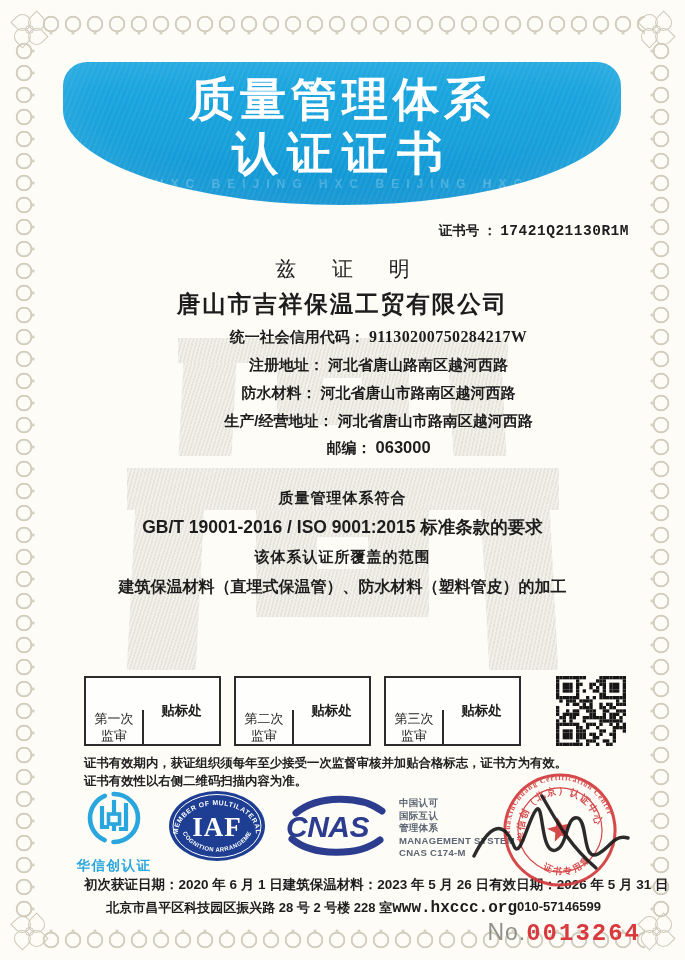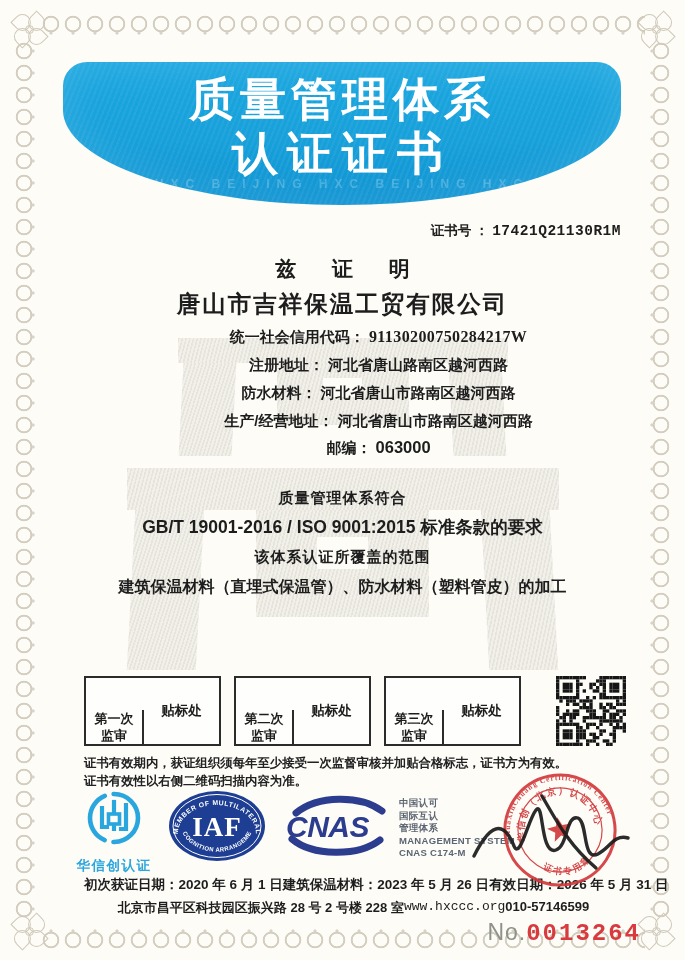--- a/index.html
+++ b/index.html
@@ -51,56 +51,56 @@
     border-radius:24px 24px 50% 50% / 24px 24px 95px 95px;
     box-shadow:inset 0 0 40px rgba(255,255,255,.12);overflow:hidden;text-align:center;}
   .banner::before{content:"";position:absolute;inset:0;
     background:repeating-linear-gradient(112deg,rgba(255,255,255,.05) 0 2px,rgba(0,0,0,0) 2px 5px);}
   .banner-t1{margin-top:11px;font-size:46px;line-height:52px;font-weight:800;color:#fff;letter-spacing:5px;}
   .banner-t2{font-size:46px;line-height:52px;font-weight:800;color:#fff;letter-spacing:9px;margin-top:2px;}
   .banner-wm{position:absolute;left:0;right:0;bottom:14px;font-size:12px;letter-spacing:7px;
     color:rgba(255,255,255,.22);font-weight:700;white-space:nowrap;}
   
   .cl{position:absolute;left:0;width:100%;text-align:center;z-index:2;}
-  .certno{position:absolute;right:64px;top:222px;z-index:2;font-size:13.5px;font-weight:600;}
+  .certno{position:absolute;right:56px;top:222px;z-index:2;font-size:13.5px;font-weight:600;}
   .certno .v{font-family:"Liberation Mono","DejaVu Sans Mono",monospace;font-size:14.5px;font-weight:700;letter-spacing:.5px;}
-  .heading{top:255px;font-size:21px;font-weight:700;letter-spacing:15px;text-indent:15px;}
+  .heading{top:255px;font-size:21px;font-weight:400;letter-spacing:15px;text-indent:15px;}
   .company{top:288px;font-size:23.5px;font-weight:600;letter-spacing:2px;}
   .field{font-size:15px;font-weight:700;margin-left:36px;}
   .f0{top:328px;} .f1{top:356px;} .f2{top:384px;} .f3{top:412px;} .f4{top:438px;}
   .field .serif{font-family:"Liberation Serif","DejaVu Serif",serif;font-size:16px;letter-spacing:.4px;}
   .field .zip{font-size:16.5px;}
   .std1{top:489px;font-size:15px;font-weight:600;letter-spacing:1px;}
   .std2{top:515px;font-size:17.5px;font-weight:800;}
   .std3{top:548px;font-size:15px;font-weight:600;letter-spacing:1px;}
   .std4{top:577px;font-size:16px;font-weight:700;}
   
   .surv{position:absolute;left:84px;top:676px;width:437px;height:70px;display:flex;gap:13px;z-index:2;}
   .surv-group{flex:1;display:flex;border:2px solid #2b2b2b;background:rgba(255,255,255,.6);}
   .surv-round{width:56px;border-right:2px solid #2b2b2b;display:flex;flex-direction:column;
-    align-items:center;justify-content:center;font-size:13px;font-weight:700;line-height:17px;margin-top:32px;}
+    align-items:center;justify-content:center;font-size:13px;font-weight:400;line-height:17px;margin-top:32px;}
   .surv-sticker{flex:1;display:flex;align-items:center;justify-content:center;font-size:13.5px;font-weight:600;}
   .qr{position:absolute;left:556px;top:676px;width:70px;height:70px;z-index:2;}
   
   .notes{position:absolute;left:84px;top:755px;width:505px;z-index:2;
     font-size:12.4px;line-height:17.6px;font-weight:600;color:#222;}
   
   .logo-hxc{position:absolute;left:68px;top:790px;width:92px;text-align:center;z-index:2;}
   .logo-hxc .lbl{font-size:13.5px;font-weight:800;color:#29a6de;letter-spacing:1.5px;margin-top:1px;}
   .logo-iaf{position:absolute;left:167px;top:789px;z-index:2;}
   .logo-cnas{position:absolute;left:280px;top:793px;z-index:2;}
   .cnas-txt{position:absolute;left:399px;top:797px;z-index:2;font-size:9.5px;line-height:12.5px;
     color:#5c6572;font-weight:600;letter-spacing:.3px;}
   .seal{position:absolute;left:468px;top:768px;z-index:3;}
   
   .dates{position:absolute;left:84px;right:62px;top:876px;display:flex;justify-content:space-between;
     z-index:2;font-size:13.5px;font-weight:700;white-space:nowrap;}
   .addr{position:absolute;left:84px;right:62px;top:899px;display:flex;justify-content:center;
     z-index:2;font-size:13px;font-weight:700;white-space:nowrap;}
-  .addr .mono{font-family:"Liberation Mono","DejaVu Sans Mono",monospace;font-weight:400;font-size:13px;}
+  .addr .mono{font-family:"Liberation Mono","DejaVu Sans Mono",monospace;font-weight:700;font-size:16px;}
   .serial{position:absolute;right:44px;top:919px;z-index:3;white-space:nowrap;}
   .serial .no{font-size:23px;color:#90918a;font-weight:500;letter-spacing:1px;}
   .serial .num{font-size:24px;color:#d93a3e;font-family:"Liberation Mono","DejaVu Sans Mono",monospace;
     font-weight:700;letter-spacing:2px;}
 </style>
 </head>
 <body>
 
 <div class="page">
 

